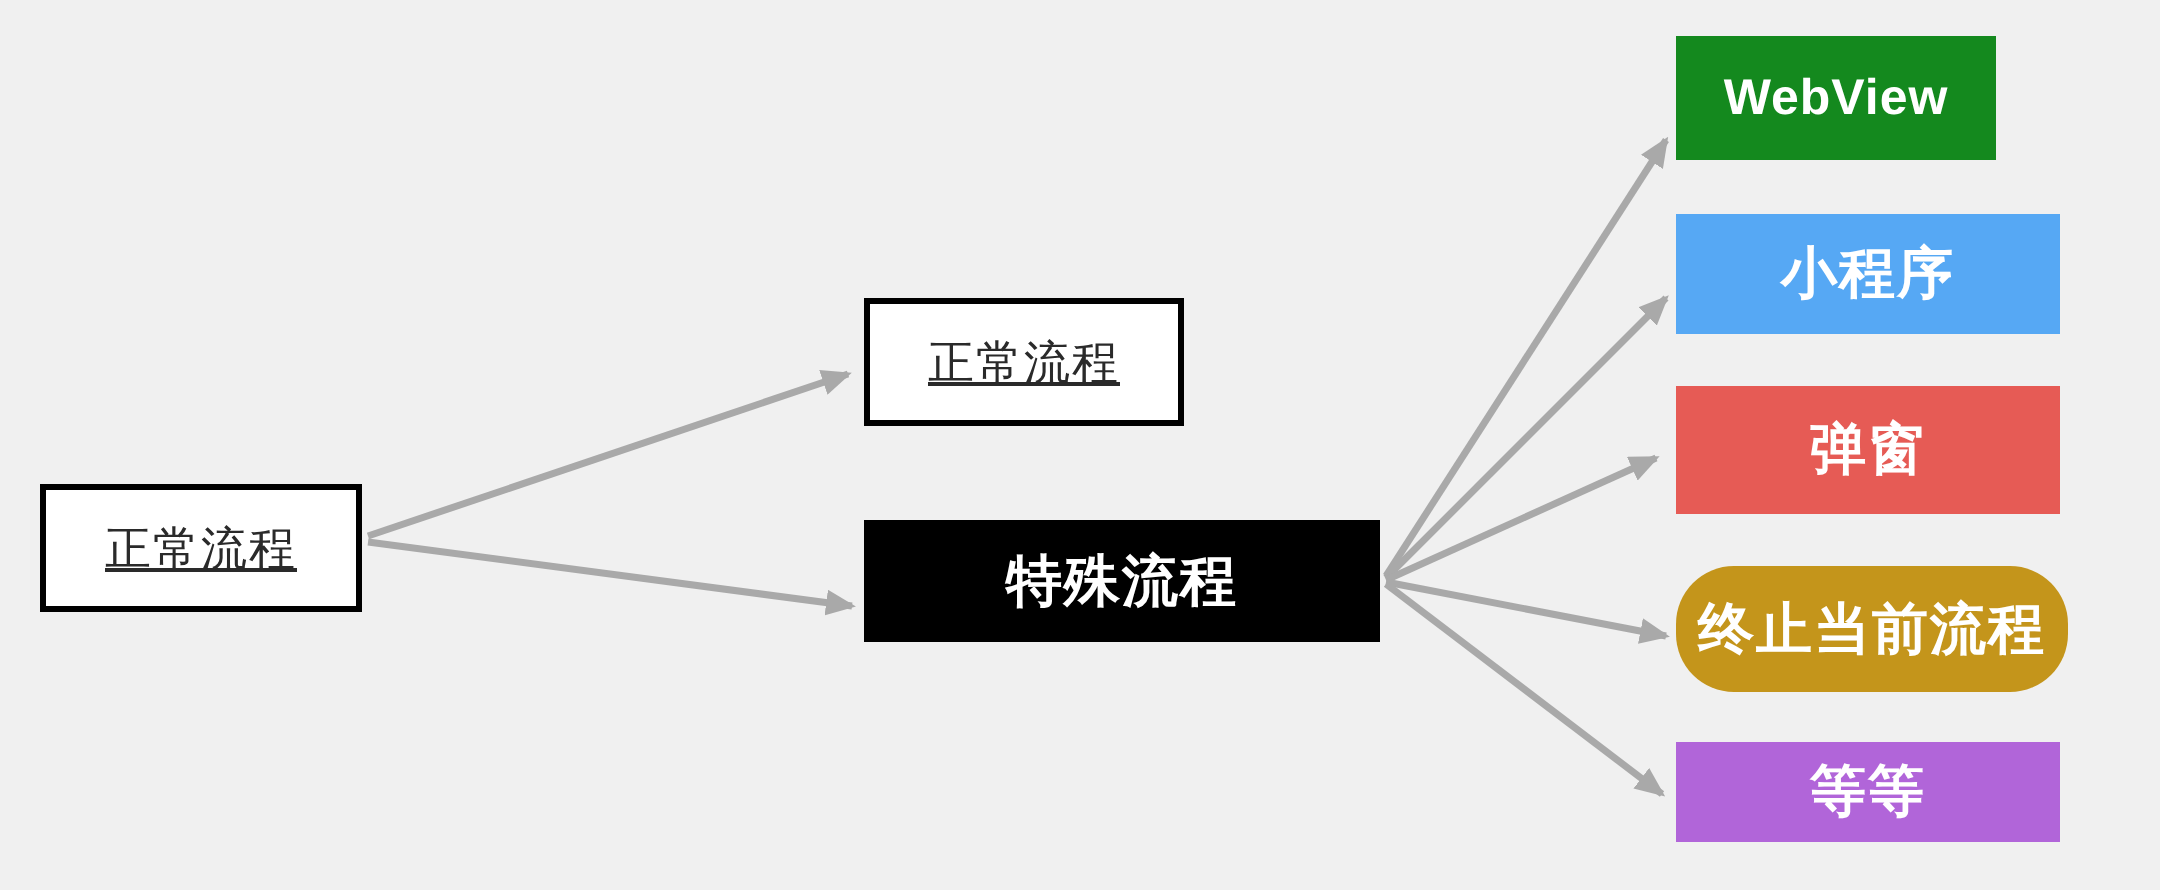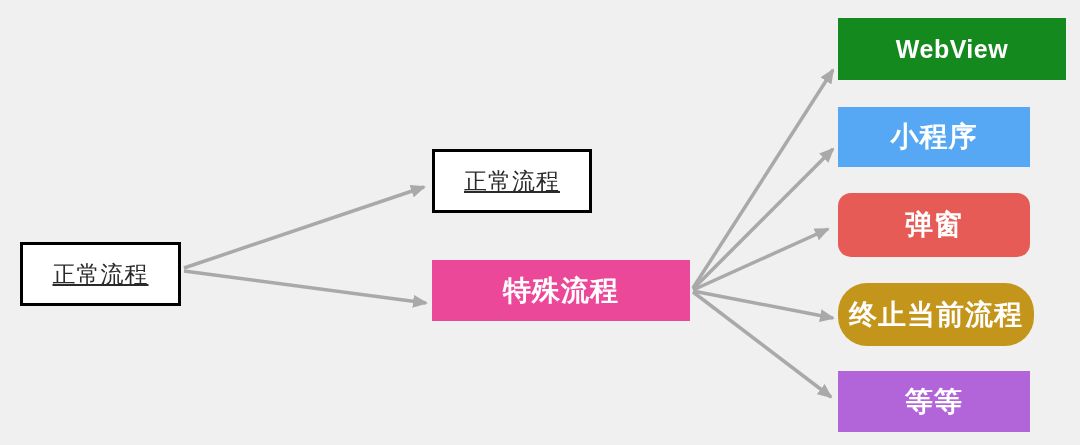--- a/index.html
+++ b/index.html
@@ -53,25 +53,25 @@
     color: #ffffff;
     font-weight: 700;
     font-size: 28px;
   }
   .node.webview { font-size: 25px; letter-spacing: 0.5px; }
 
   
   .pos-left-normal  { left: 20px;  top: 242px; width: 161px; height: 64px; }
   .pos-mid-normal   { left: 432px; top: 149px; width: 160px; height: 64px; }
   .pos-special      { left: 432px; top: 260px; width: 258px; height: 61px; }
-  .pos-webview      { left: 838px; top: 18px;  width: 228px; height: 62px; }
+  .pos-webview      { left: 838px; top: 18px;  width: 160px; height: 62px; }
   .pos-miniprogram  { left: 838px; top: 107px; width: 192px; height: 60px; }
-  .pos-popup        { left: 838px; top: 193px; width: 192px; height: 64px; border-radius: 13px; }
+  .pos-popup        { left: 838px; top: 193px; width: 192px; height: 64px; }
   .pos-terminate    { left: 838px; top: 283px; width: 196px; height: 63px; border-radius: 29px; }
-  .pos-etc          { left: 838px; top: 371px; width: 192px; height: 61px; }
+  .pos-etc          { left: 838px; top: 371px; width: 192px; height: 50px; }
 </style>
 </head>
 <body>
 
 <div id="canvas" style="background: rgb(240, 240, 240);">
 
   <svg id="edges-svg" viewBox="0 0 1080 445" xmlns="http://www.w3.org/2000/svg">
     <defs>
       <marker id="arrowhead" markerUnits="userSpaceOnUse" markerWidth="15" markerHeight="13" refX="13" refY="6.5" orient="auto">
         <polygon points="0 0, 15 6.5, 0 13"></polygon>
@@ -83,21 +83,21 @@
     <line class="edge" x1="693" y1="289" x2="833" y2="149" marker-end="url(#arrowhead)"></line>
     <line class="edge" x1="693" y1="290" x2="828" y2="229" marker-end="url(#arrowhead)"></line>
     <line class="edge" x1="693" y1="291" x2="833" y2="318" marker-end="url(#arrowhead)"></line>
     <line class="edge" x1="693" y1="292" x2="831" y2="397" marker-end="url(#arrowhead)"></line>
   </svg>
 
   <div class="node outlined pos-left-normal" style="background: rgb(255, 255, 255); color: rgb(42, 42, 42);">正常流程</div>
 
   <div class="node outlined pos-mid-normal" style="background: rgb(255, 255, 255); color: rgb(42, 42, 42);">正常流程</div>
 
-  <div class="node filled pos-special" style="background: #ec4899; color: rgb(255, 255, 255);">特殊流程</div>
+  <div class="node filled pos-special" style="background: #000000; color: rgb(255, 255, 255);">特殊流程</div>
 
   <div class="node filled webview pos-webview" style="background: rgb(20, 137, 30); color: rgb(255, 255, 255);">WebView</div>
 
   <div class="node filled pos-miniprogram" style="background: rgb(86, 168, 244); color: rgb(255, 255, 255);">小程序</div>
 
   <div class="node filled pos-popup" style="background: rgb(230, 91, 85); color: rgb(255, 255, 255);">弹窗</div>
 
   <div class="node filled pos-terminate" style="background: rgb(196, 149, 27); color: rgb(255, 255, 255);">终止当前流程</div>
 
   <div class="node filled pos-etc" style="background: rgb(177, 101, 217); color: rgb(255, 255, 255);">等等</div>

